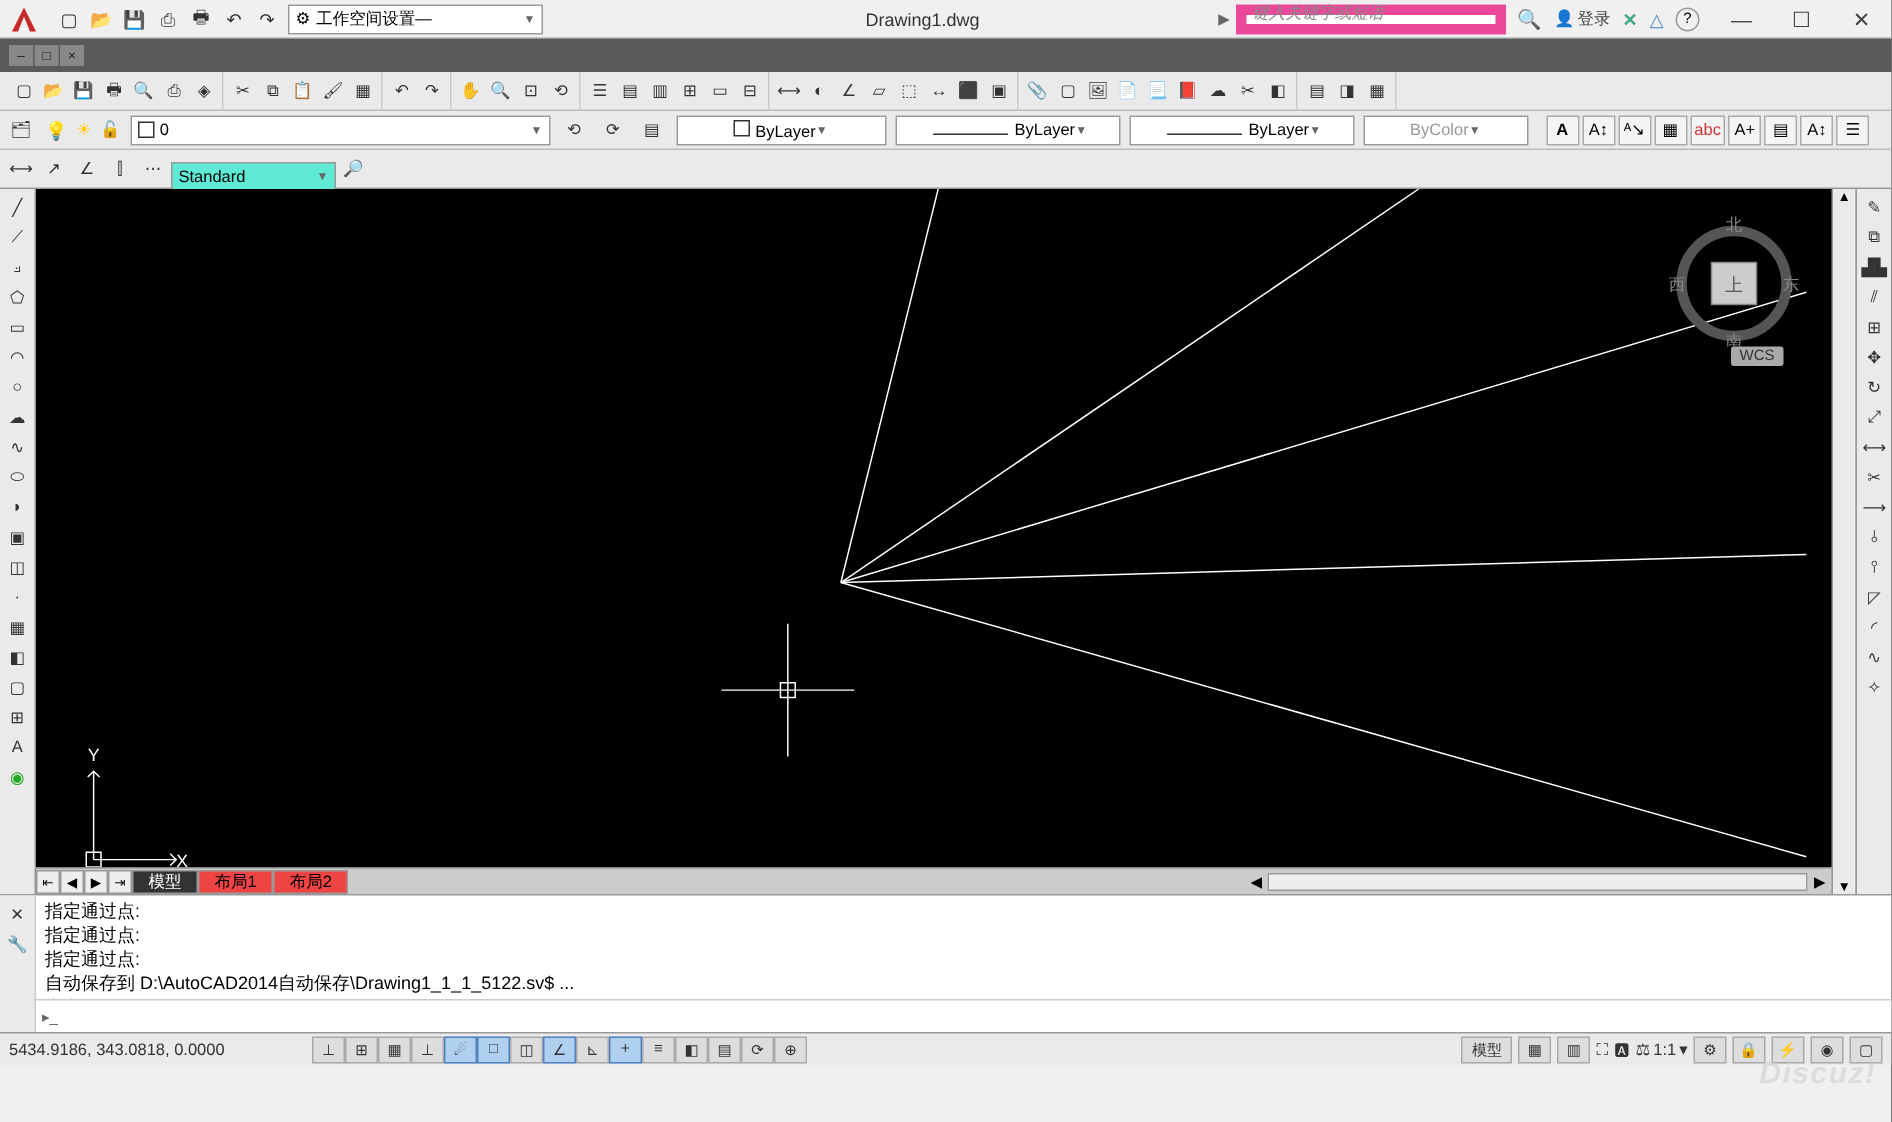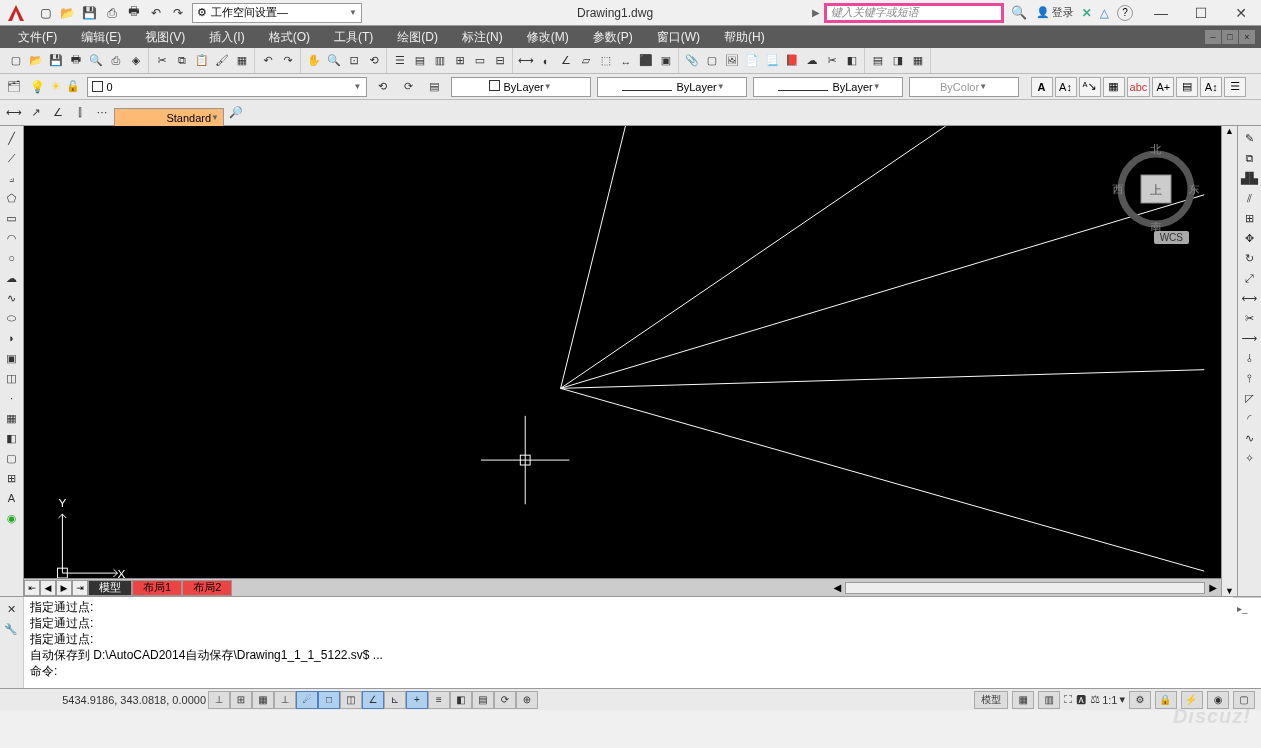--- a/index.html
+++ b/index.html
@@ -6,21 +6,21 @@
 body { width: 1261px; height: 748px; background: #f0f0f0; overflow: hidden; font-size: 12px; }
 
 .title-bar { height: 26px; background: #f0f0f0; display: flex; align-items: center; border-bottom: 1px solid #999; }
 .app-icon { width: 32px; height: 26px; display: flex; align-items: center; justify-content: center; }
 .app-icon svg { width: 24px; height: 24px; }
 .qat { display: flex; align-items: center; gap: 2px; padding: 0 4px; }
 .qat-btn { width: 20px; height: 20px; display: flex; align-items: center; justify-content: center; cursor: pointer; font-size: 12px; color: #333; }
 .workspace-dd { height: 20px; background: #fff; border: 1px solid #999; display: flex; align-items: center; padding: 0 4px; font-size: 11px; min-width: 170px; }
 .gear { margin-right: 4px; }
 .title-center { flex: 1; text-align: center; font-size: 12px; color: #333; padding-left: 60px;}
-.search-box { width: 180px; height: 20px; border: 3px solid #ec4899; background: #fff; display: flex; align-items: center; padding: 0 4px; color: #888; font-style: italic; font-size: 11px; }
+.search-box { width: 180px; height: 20px; border: 7px solid #ec4899; background: #fff; display: flex; align-items: flex-end; padding: 0 4px; color: #888; font-style: italic; font-size: 11px; }
 .title-right { display: flex; align-items: center; gap: 8px; padding: 0 8px; }
 .login-label { font-size: 11px; color: #444; display: flex; align-items: center; gap: 2px; }
 .win-controls { display: flex; gap: 0; margin-left: auto; }
 .win-btn { width: 40px; height: 26px; display: flex; align-items: center; justify-content: center; font-size: 14px; color: #444; cursor: pointer; }
 
 .menu-bar { height: 22px; background: #5a5a5a; display: flex; align-items: center; padding: 0 6px; color: #eee; font-size: 12px; justify-content: space-between; }
 .menu-items { display: flex; }
 .menu-item { padding: 0 12px; cursor: pointer; }
 .mdi-controls { display: flex; gap: 1px; }
 .mdi-btn { width: 16px; height: 14px; background: #888; display: flex; align-items: center; justify-content: center; font-size: 9px; color: #222; cursor: pointer; }
@@ -31,21 +31,21 @@
 
 .prop-row { height: 26px; background: #eaeaea; display: flex; align-items: center; padding: 0 4px; gap: 6px; border-bottom: 1px solid #bbb; }
 .layer-dd { flex: 0 0 280px; height: 20px; background: #fff; border: 1px solid #999; display: flex; align-items: center; padding: 0 4px; font-size: 11px; gap: 4px; }
 .prop-dd { height: 20px; background: #fff; border: 1px solid #999; display: flex; align-items: center; padding: 0 4px; font-size: 11px; justify-content: center; }
 .prop-dd.wide { flex: 0 0 140px; }
 .prop-dd.med { flex: 0 0 150px; }
 .dd-arrow { font-size: 8px; color: #666; }
 .color-sw { width: 11px; height: 11px; border: 1px solid #333; background: #fff; display: inline-block; }
 
 .style-row { height: 26px; background: #eaeaea; display: flex; align-items: center; padding: 0 4px; gap: 2px; border-bottom: 1px solid #999; }
-.style-dd { width: 110px; height: 20px; background: #fdba74; border: 1px solid #999; display: flex; align-items: center; padding: 0 4px; font-size: 11px; justify-content: flex-end; margin-top: 10px; }
+.style-dd { width: 110px; height: 20px; background: #5eead4; border: 1px solid #999; display: flex; align-items: center; padding: 0 4px; font-size: 11px; justify-content: space-between; margin-top: 10px; }
 
 .main-area { display: flex; height: 470px; background: #5a5a5a; }
 .left-toolbar { width: 24px; background: #eaeaea; display: flex; flex-direction: column; align-items: center; padding: 2px 0; gap: 0px; border-right: 1px solid #999; }
 .vtb-btn { width: 20px; height: 20px; display: flex; align-items: center; justify-content: center; cursor: pointer; font-size: 11px; color: #333; }
 .right-toolbar { width: 24px; background: #eaeaea; display: flex; flex-direction: column; align-items: center; padding: 2px 0; border-left: 1px solid #999; }
 
 .canvas-wrap { flex: 1; display: flex; flex-direction: column; background: #5a5a5a; }
 .canvas { flex: 1; background: #000; position: relative; overflow: hidden; }
 .canvas svg { width: 100%; height: 100%; }
 .wcs-badge { position: absolute; right: 32px; top: 105px; background: #aaa; color: #333; font-size: 10px; padding: 1px 6px; border-radius: 2px; }
@@ -60,21 +60,21 @@
 .scroll-thumb { width: 360px; height: 12px; background: #eee; border: 1px solid #999; }
 
 .cmd-area { height: 92px; background: #fff; display: flex; border-top: 1px solid #999; }
 .cmd-left { width: 24px; background: #eaeaea; display: flex; flex-direction: column; align-items: center; padding: 2px 0; border-right: 1px solid #ccc; }
 .cmd-text { flex: 1; padding: 2px 6px; font-size: 12px; font-family: SimSun, monospace; color: #000; line-height: 16px; overflow: hidden; }
 .cmd-input-row { height: 22px; background: #fff; display: flex; align-items: center; border-top: 1px solid #ccc; padding: 0 4px; }
 .cmd-prompt { width: 20px; font-size: 10px; color: #666; }
 .cmd-input { flex: 1; border: none; outline: none; font-size: 12px; color: #888; font-style: italic; font-family: SimSun; }
 
 .status-bar { height: 22px; background: #eaeaea; display: flex; align-items: center; padding: 0 6px; font-size: 11px; color: #333; border-top: 1px solid #999; gap: 2px; }
-.status-left { flex: 0 0 200px; text-align: right; }
+.status-left { flex: 0 0 200px; }
 .status-btns { display: flex; gap: 0px; }
 .sb-btn { width: 22px; height: 18px; border: 1px solid #aaa; background: #ddd; display: flex; align-items: center; justify-content: center; font-size: 10px; cursor: pointer; }
 .sb-btn.active { background: #b0d0f0; border-color: #5080c0; }
 .status-right { margin-left: auto; display: flex; align-items: center; gap: 4px; }
 .watermark { position: absolute; right: 10px; bottom: 20px; font-size: 20px; font-weight: bold; color: rgba(200,200,200,0.5); font-style: italic; letter-spacing: 1px; pointer-events: none; }
 
 .line-sample { width: 50px; height: 1px; background: #333; display: inline-block; margin: 0 4px; }
 .ann-btn { min-width: 22px; height: 20px; border: 1px solid #aaa; background: #f4f4f4; display: flex; align-items: center; justify-content: center; font-size: 11px; cursor: pointer; padding: 0 2px; }
 </style>
 </head>
@@ -116,34 +116,20 @@
     <span style="border:1px solid #999;border-radius:50%;width:16px;height:16px;display:inline-flex;align-items:center;justify-content:center;font-size:10px">?</span>
   </div>
   <div class="win-controls">
     <div class="win-btn">—</div>
     <div class="win-btn">☐</div>
     <div class="win-btn">✕</div>
   </div>
 </div>
 
 <div class="menu-bar">
-  <div class="menu-items">
-    <div class="menu-item">文件(F)</div>
-    <div class="menu-item">编辑(E)</div>
-    <div class="menu-item">视图(V)</div>
-    <div class="menu-item">插入(I)</div>
-    <div class="menu-item">格式(O)</div>
-    <div class="menu-item">工具(T)</div>
-    <div class="menu-item">绘图(D)</div>
-    <div class="menu-item">标注(N)</div>
-    <div class="menu-item">修改(M)</div>
-    <div class="menu-item">参数(P)</div>
-    <div class="menu-item">窗口(W)</div>
-    <div class="menu-item">帮助(H)</div>
-  </div>
   <div class="mdi-controls">
     <div class="mdi-btn">–</div>
     <div class="mdi-btn">□</div>
     <div class="mdi-btn">×</div>
   </div>
 </div>
 
 <div class="toolbar-row">
   <div class="tb-group">
     <div class="tb-btn">▢</div>
@@ -368,21 +354,21 @@
     <div class="vtb-btn">∿</div>
     <div class="vtb-btn">✧</div>
   </div>
 </div>
 
 <div class="cmd-area">
   <div class="cmd-left">
     <div class="vtb-btn">✕</div>
     <div class="vtb-btn">🔧</div>
   </div>
-  <div style="flex:1;display:flex;flex-direction:row">
+  <div style="flex:1;display:flex;flex-direction:column">
     <div class="cmd-text">
       <div>指定通过点:</div>
       <div>指定通过点:</div>
       <div>指定通过点:</div>
       <div>自动保存到 D:\AutoCAD2014自动保存\Drawing1_1_1_5122.sv$ ...</div>
       <div>命令:</div>
     </div>
     <div class="cmd-input-row">
       <span class="cmd-prompt">▸_</span>
     </div>

